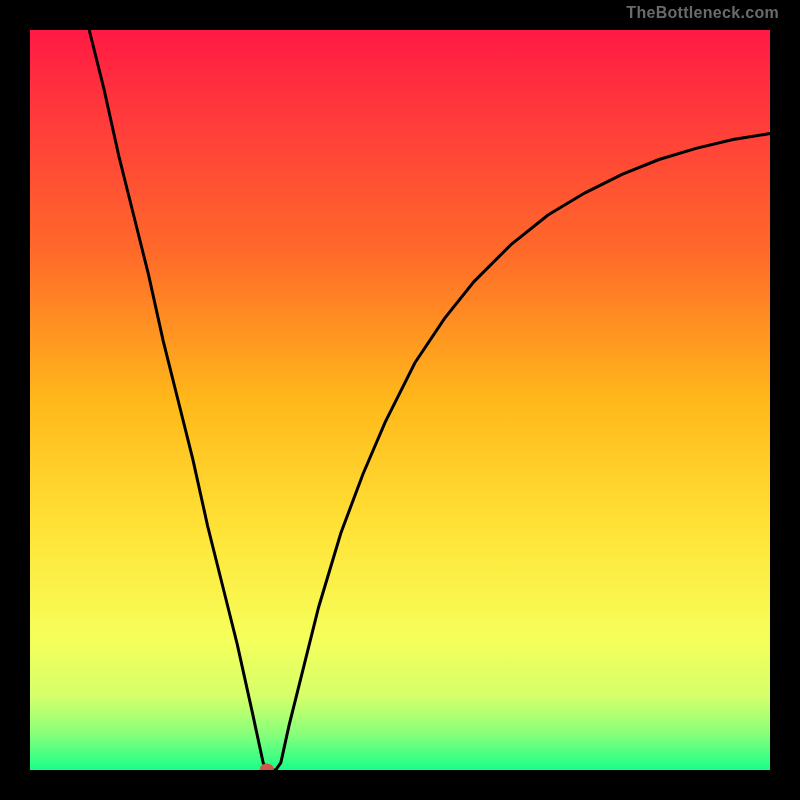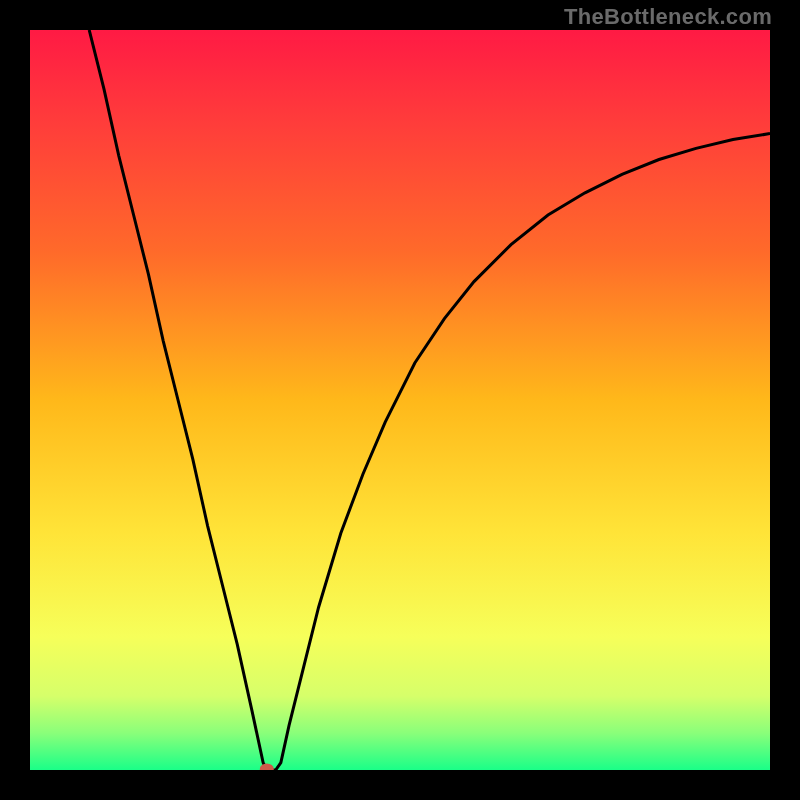--- a/index.html
+++ b/index.html
@@ -21,23 +21,23 @@
   .plot {
     position: absolute;
     left: 0;
     top: 0;
     width: 740px;
     height: 740px;
   }
   .attribution {
     position: absolute;
     top: 4px;
-    right: 28px;
+    right: 21px;
     font-family: Arial, Helvetica, sans-serif;
-    font-size: 22px;
+    font-size: 16px;
     font-weight: 600;
     color: #6a6a6a;
     letter-spacing: 0.3px;
   }
   svg {
     display: block;
   }
 </style>
 </head>
 <body>

